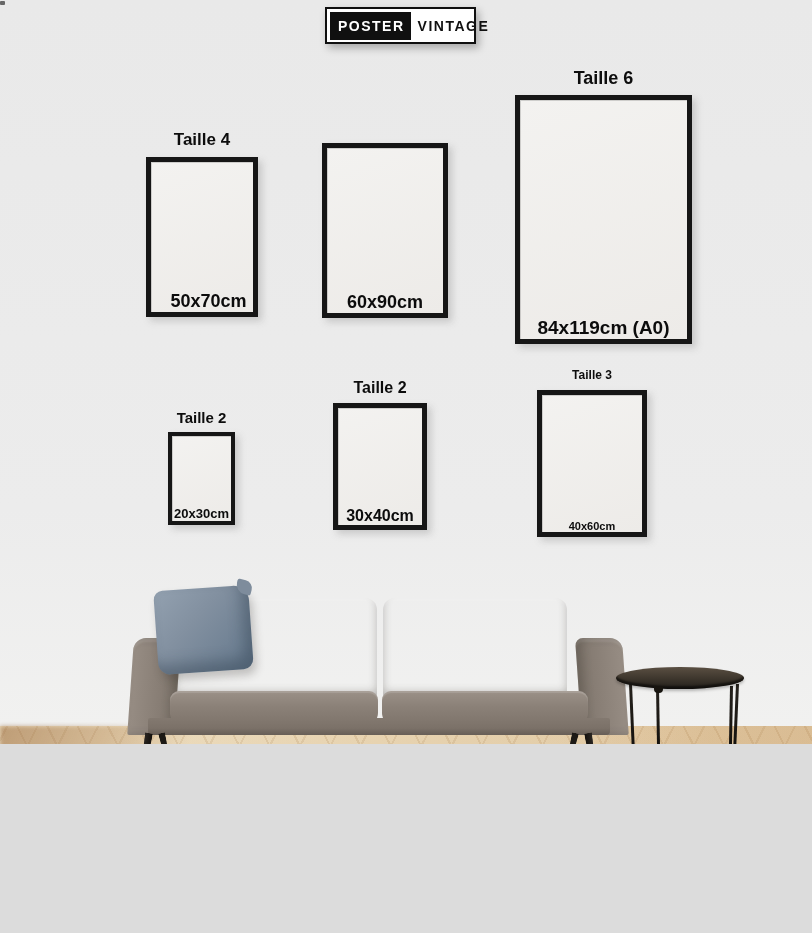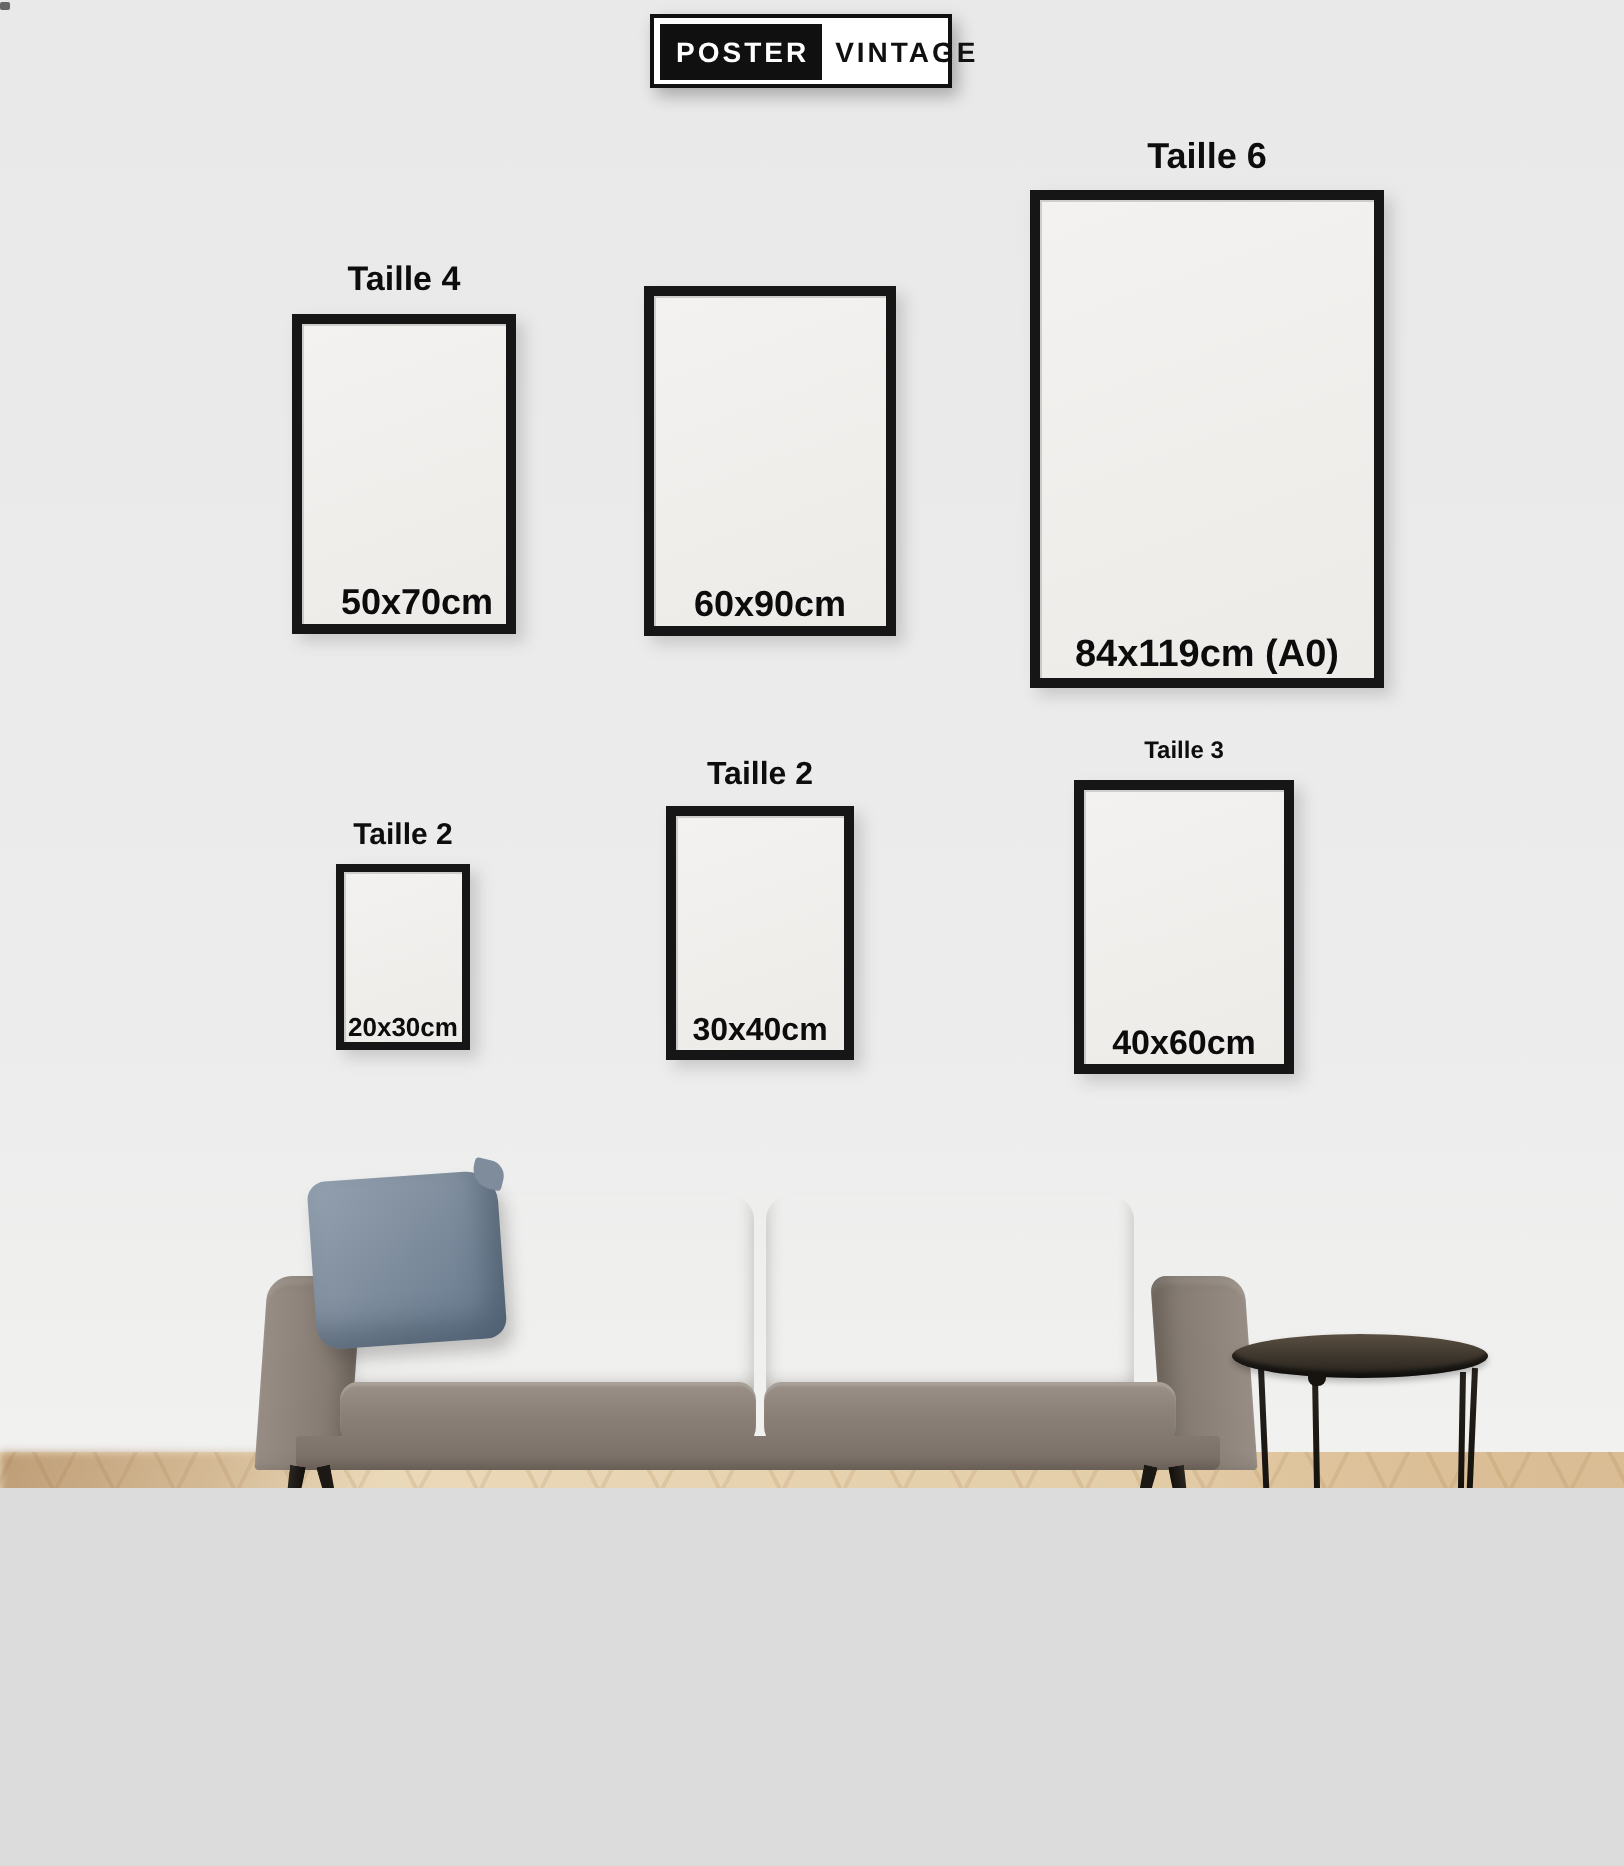--- a/index.html
+++ b/index.html
@@ -59,21 +59,21 @@
   .fg-t6 .frame-size{font-size:19px;}
   .fg-t6 .frame-label{font-size:18px;}
   .fg-t1{left:168px;top:432px;width:67px;height:93px;}
   .fg-t1 .poster-frame{border-width:4px;}
   .fg-t1 .frame-size{font-size:13px;}
   .fg-t1 .frame-label{font-size:15px;top:-25px;}
   .fg-t2{left:333px;top:403px;width:94px;height:127px;}
   .fg-t2 .frame-size{font-size:16px;}
   .fg-t2 .frame-label{font-size:16px;top:-26px;}
   .fg-t3{left:537px;top:390px;width:110px;height:147px;}
-  .fg-t3 .frame-size{font-size:17px;}
+  .fg-t3 .frame-size{font-size:11px;}
   .fg-t3 .frame-label{font-size:12px;top:-26px;}
   
   .sofa-shadow{position:absolute;left:150px;top:757px;width:480px;height:32px;z-index:3;
     background:radial-gradient(closest-side, rgba(48,45,41,.50), rgba(48,45,41,0) 78%);
     filter:blur(3px);}
   .sofa{position:absolute;left:130px;top:588px;width:496px;height:190px;z-index:4;}
   .back-cushion{position:absolute;top:10px;height:102px;border-radius:12px 12px 5px 5px;
     background:linear-gradient(180deg,#8d8379 0%,#857b72 55%,#79706
 
 7 100%);

